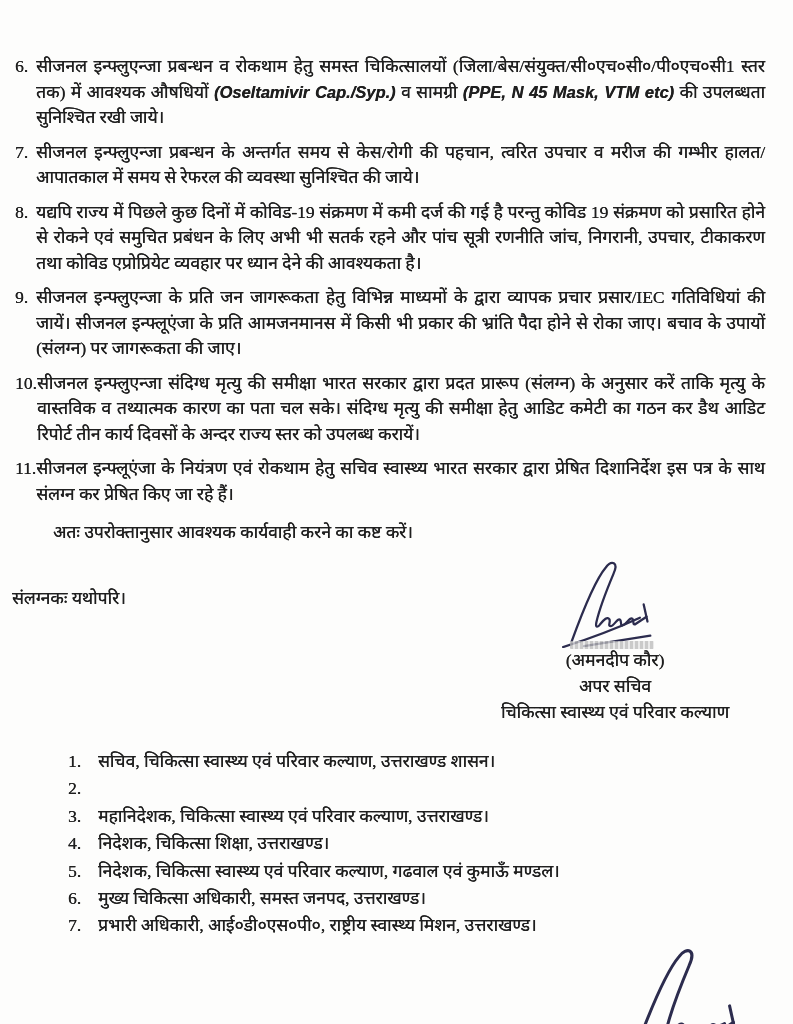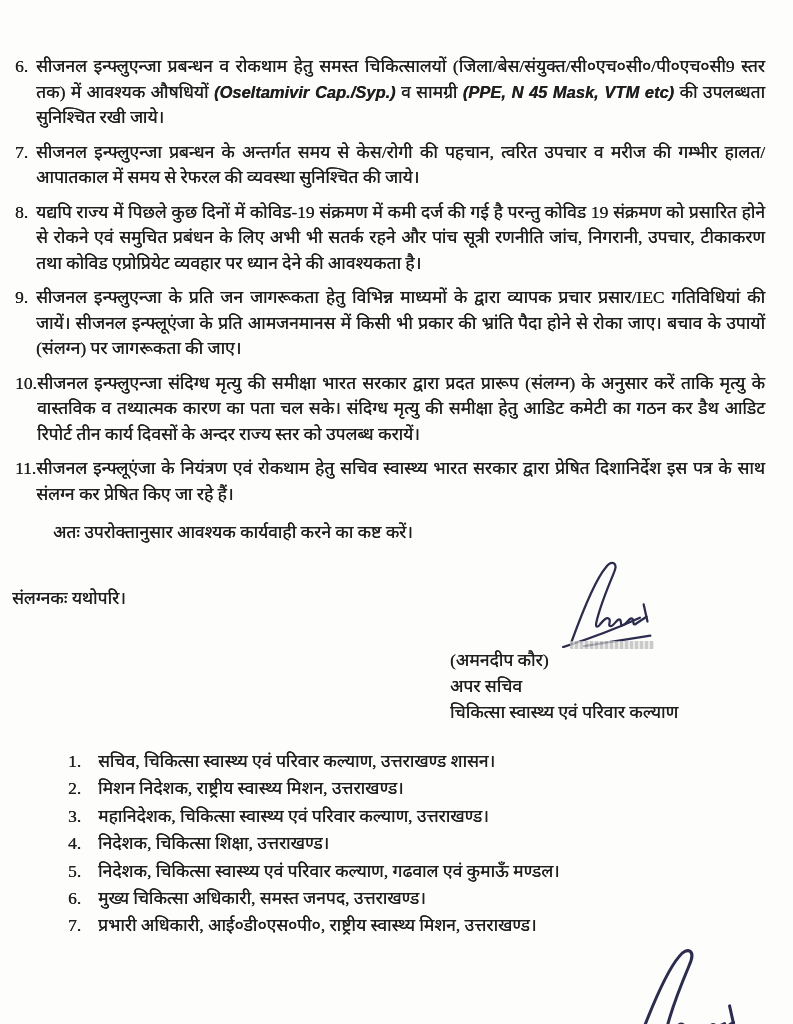--- a/index.html
+++ b/index.html
@@ -64,20 +64,21 @@
     height: 8px;
     background: repeating-linear-gradient(90deg, #b9b9b9 0 3px, #e4e4e4 3px 5px);
     opacity: 0.75;
     border-radius: 1px;
   }
   .sign-block {
     position: absolute;
     left: 450px;
     top: 647px;
     width: 330px;
+    text-align: center;
     line-height: 26px;
   }
   .copies {
     position: absolute;
     left: 28px;
     top: 748px;
     width: 720px;
   }
   .copies .heading {
     margin: 0 0 12px 0;
@@ -108,21 +109,21 @@
 <body>
 
 <div class="page">
 
   <div class="doc">
 
     <div class="main-list">
 
       <div class="item">
         <span class="num">6.</span>
-        <p class="txt"><span>सीजनल इन्फ्लुएन्जा प्रबन्धन व रोकथाम हेतु समस्त चिकित्सालयों (जिला/बेस/संयुक्त/सी०एच०सी०/पी०एच०सी9 स्तर तक) में आवश्यक औषधियों </span><span class="latin-bold">(Oseltamivir Cap./Syp.)</span><span> व सामग्री </span><span class="latin-bold">(PPE, N 45 Mask, VTM etc)</span><span> की उपलब्धता सुनिश्चित रखी जाये।</span></p>
+        <p class="txt"><span>सीजनल इन्फ्लुएन्जा प्रबन्धन व रोकथाम हेतु समस्त चिकित्सालयों (जिला/बेस/संयुक्त/सी०एच०सी०/पी०एच०सी1 स्तर तक) में आवश्यक औषधियों </span><span class="latin-bold">(Oseltamivir Cap./Syp.)</span><span> व सामग्री </span><span class="latin-bold">(PPE, N 45 Mask, VTM etc)</span><span> की उपलब्धता सुनिश्चित रखी जाये।</span></p>
       </div>
 
       <div class="item">
         <span class="num">7.</span>
         <p class="txt">सीजनल इन्फ्लुएन्जा प्रबन्धन के अन्तर्गत समय से केस/रोगी की पहचान, त्वरित उपचार व मरीज की गम्भीर हालत/आपातकाल में समय से रेफरल की व्यवस्था सुनिश्चित की जाये।</p>
       </div>
 
       <div class="item">
         <span class="num">8.</span>
         <p class="txt">यद्यपि राज्य में पिछले कुछ दिनों में कोविड-19 संक्रमण में कमी दर्ज की गई है परन्तु कोविड 19 संक्रमण को प्रसारित होने से रोकने एवं समुचित प्रबंधन के लिए अभी भी सतर्क रहने और पांच सूत्री रणनीति जांच, निगरानी, उपचार, टीकाकरण तथा कोविड एप्रोप्रियेट व्यवहार पर ध्यान देने की आवश्यकता है।</p>
@@ -166,21 +167,20 @@
   </div>
 
   <div class="copies">
     <div class="copy-list">
       <div class="item">
         <span class="num">1.</span>
         <p class="txt">सचिव, चिकित्सा स्वास्थ्य एवं परिवार कल्याण, उत्तराखण्ड शासन।</p>
       </div>
       <div class="item">
         <span class="num">2.</span>
-        <p class="txt">मिशन निदेशक, राष्ट्रीय स्वास्थ्य मिशन, उत्तराखण्ड।</p>
       </div>
       <div class="item">
         <span class="num">3.</span>
         <p class="txt">महानिदेशक, चिकित्सा स्वास्थ्य एवं परिवार कल्याण, उत्तराखण्ड।</p>
       </div>
       <div class="item">
         <span class="num">4.</span>
         <p class="txt">निदेशक, चिकित्सा शिक्षा, उत्तराखण्ड।</p>
       </div>
       <div class="item">

